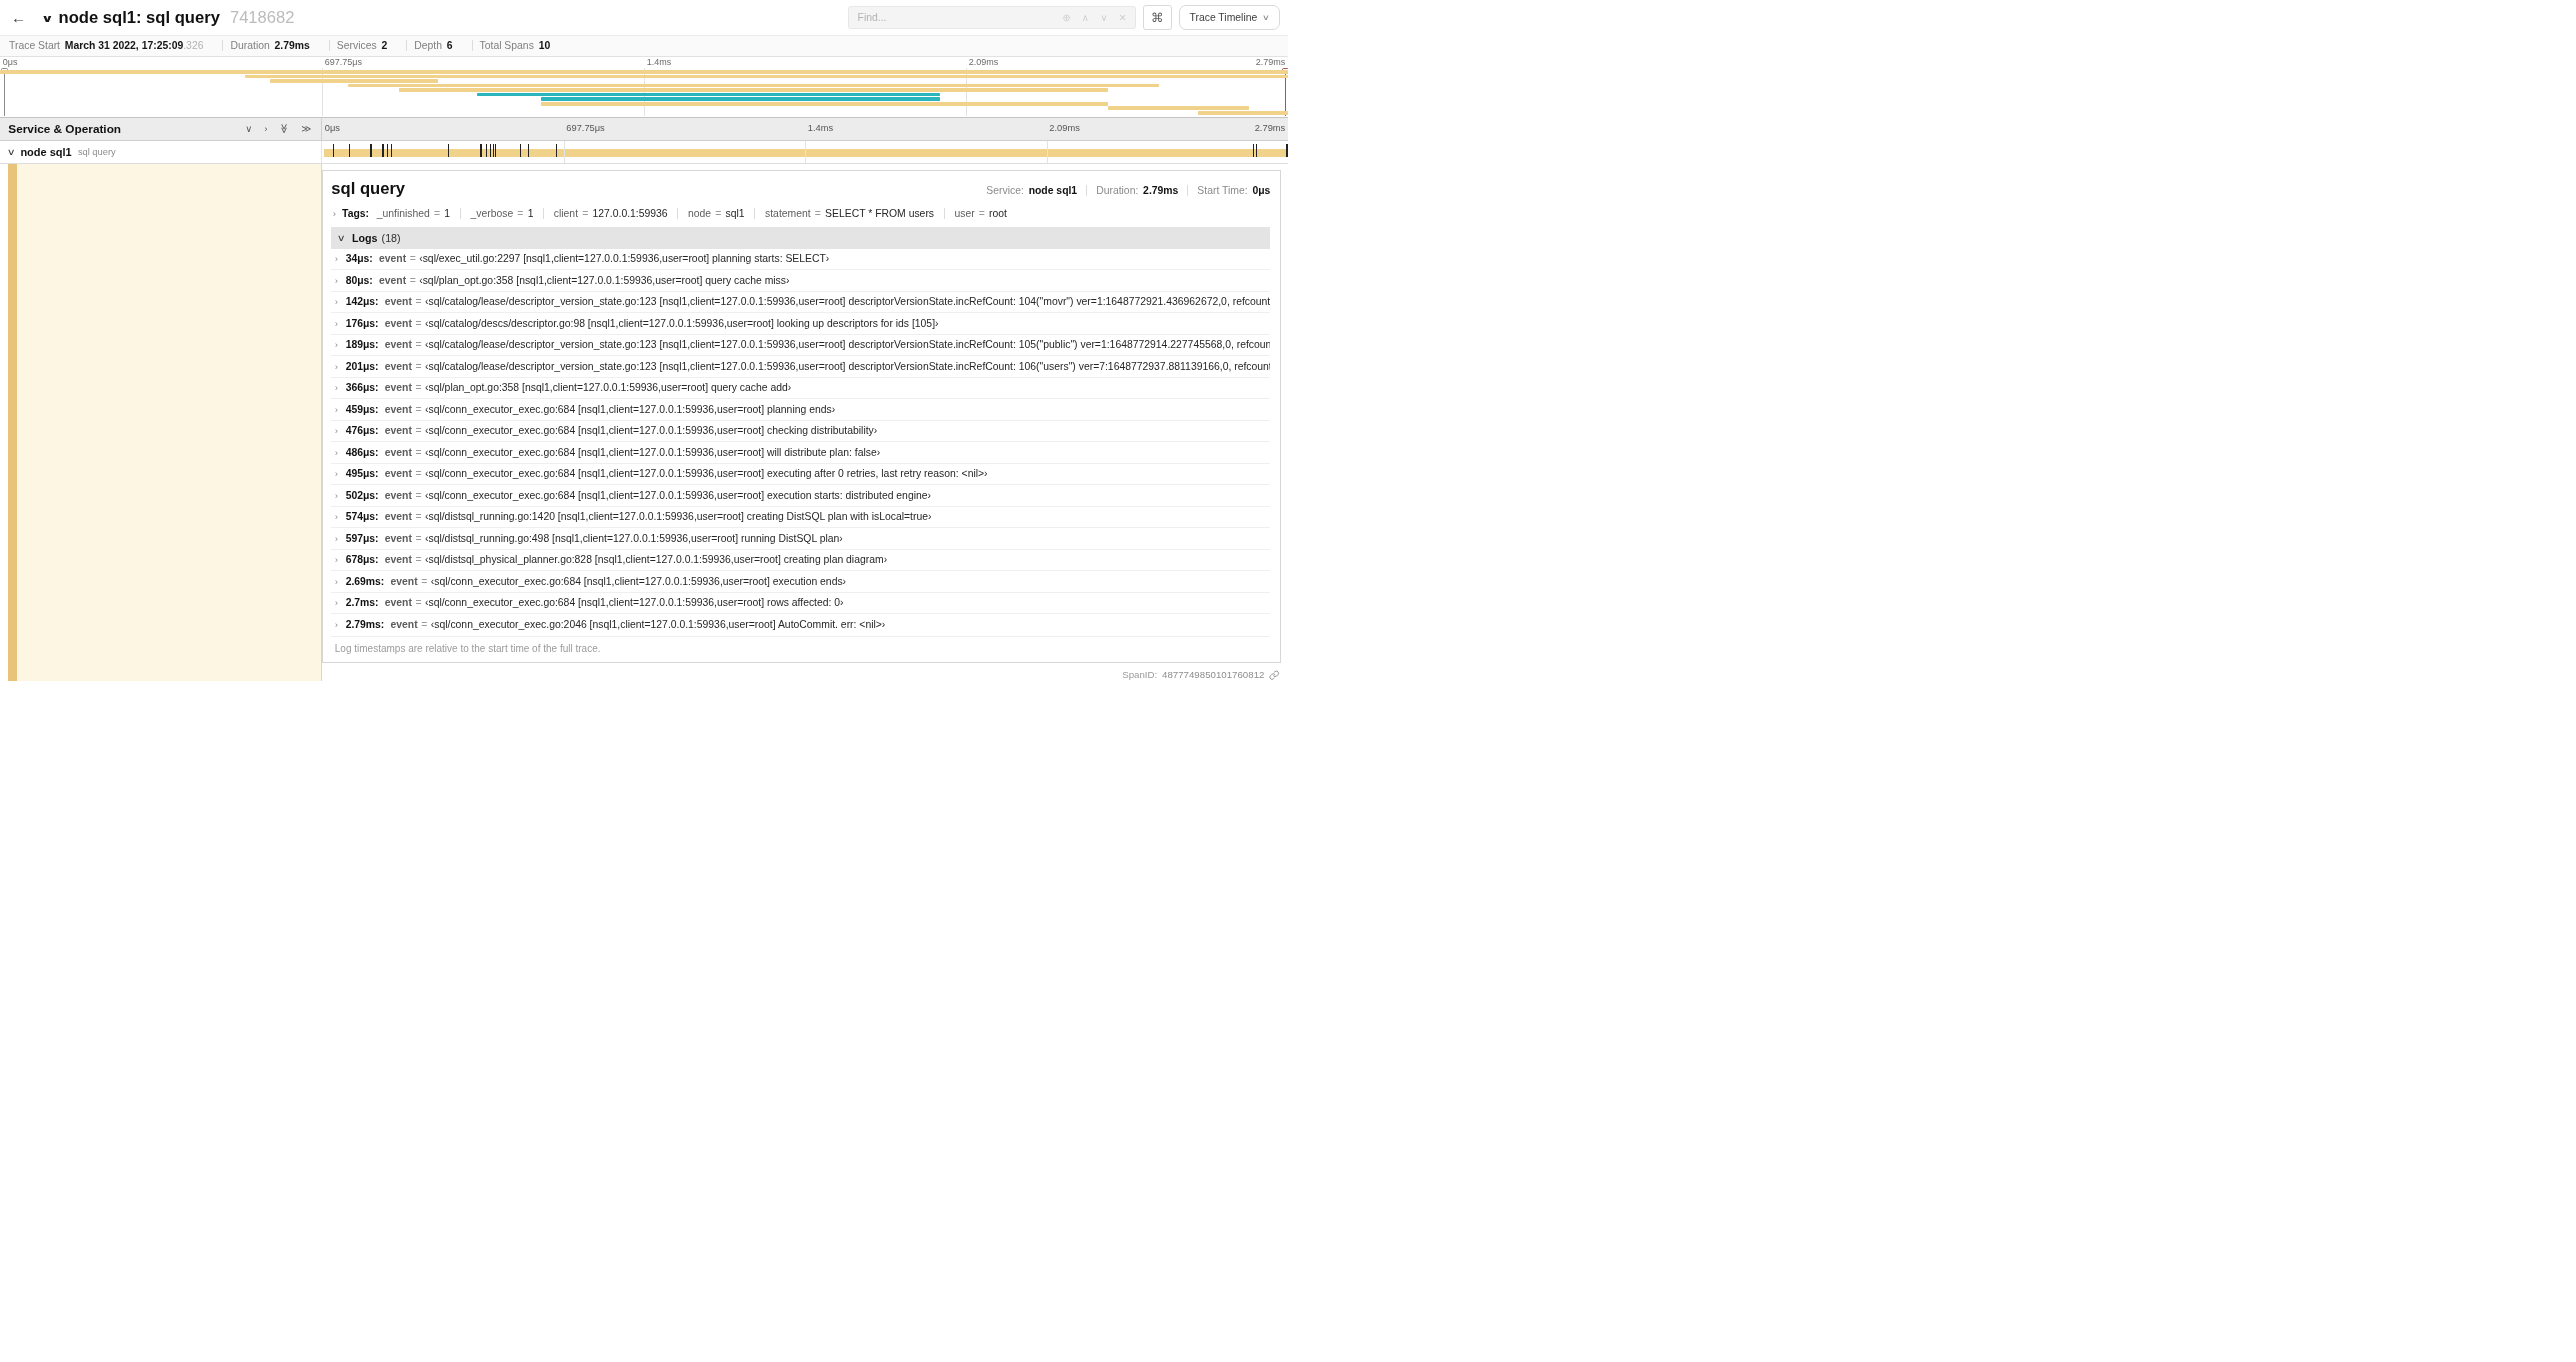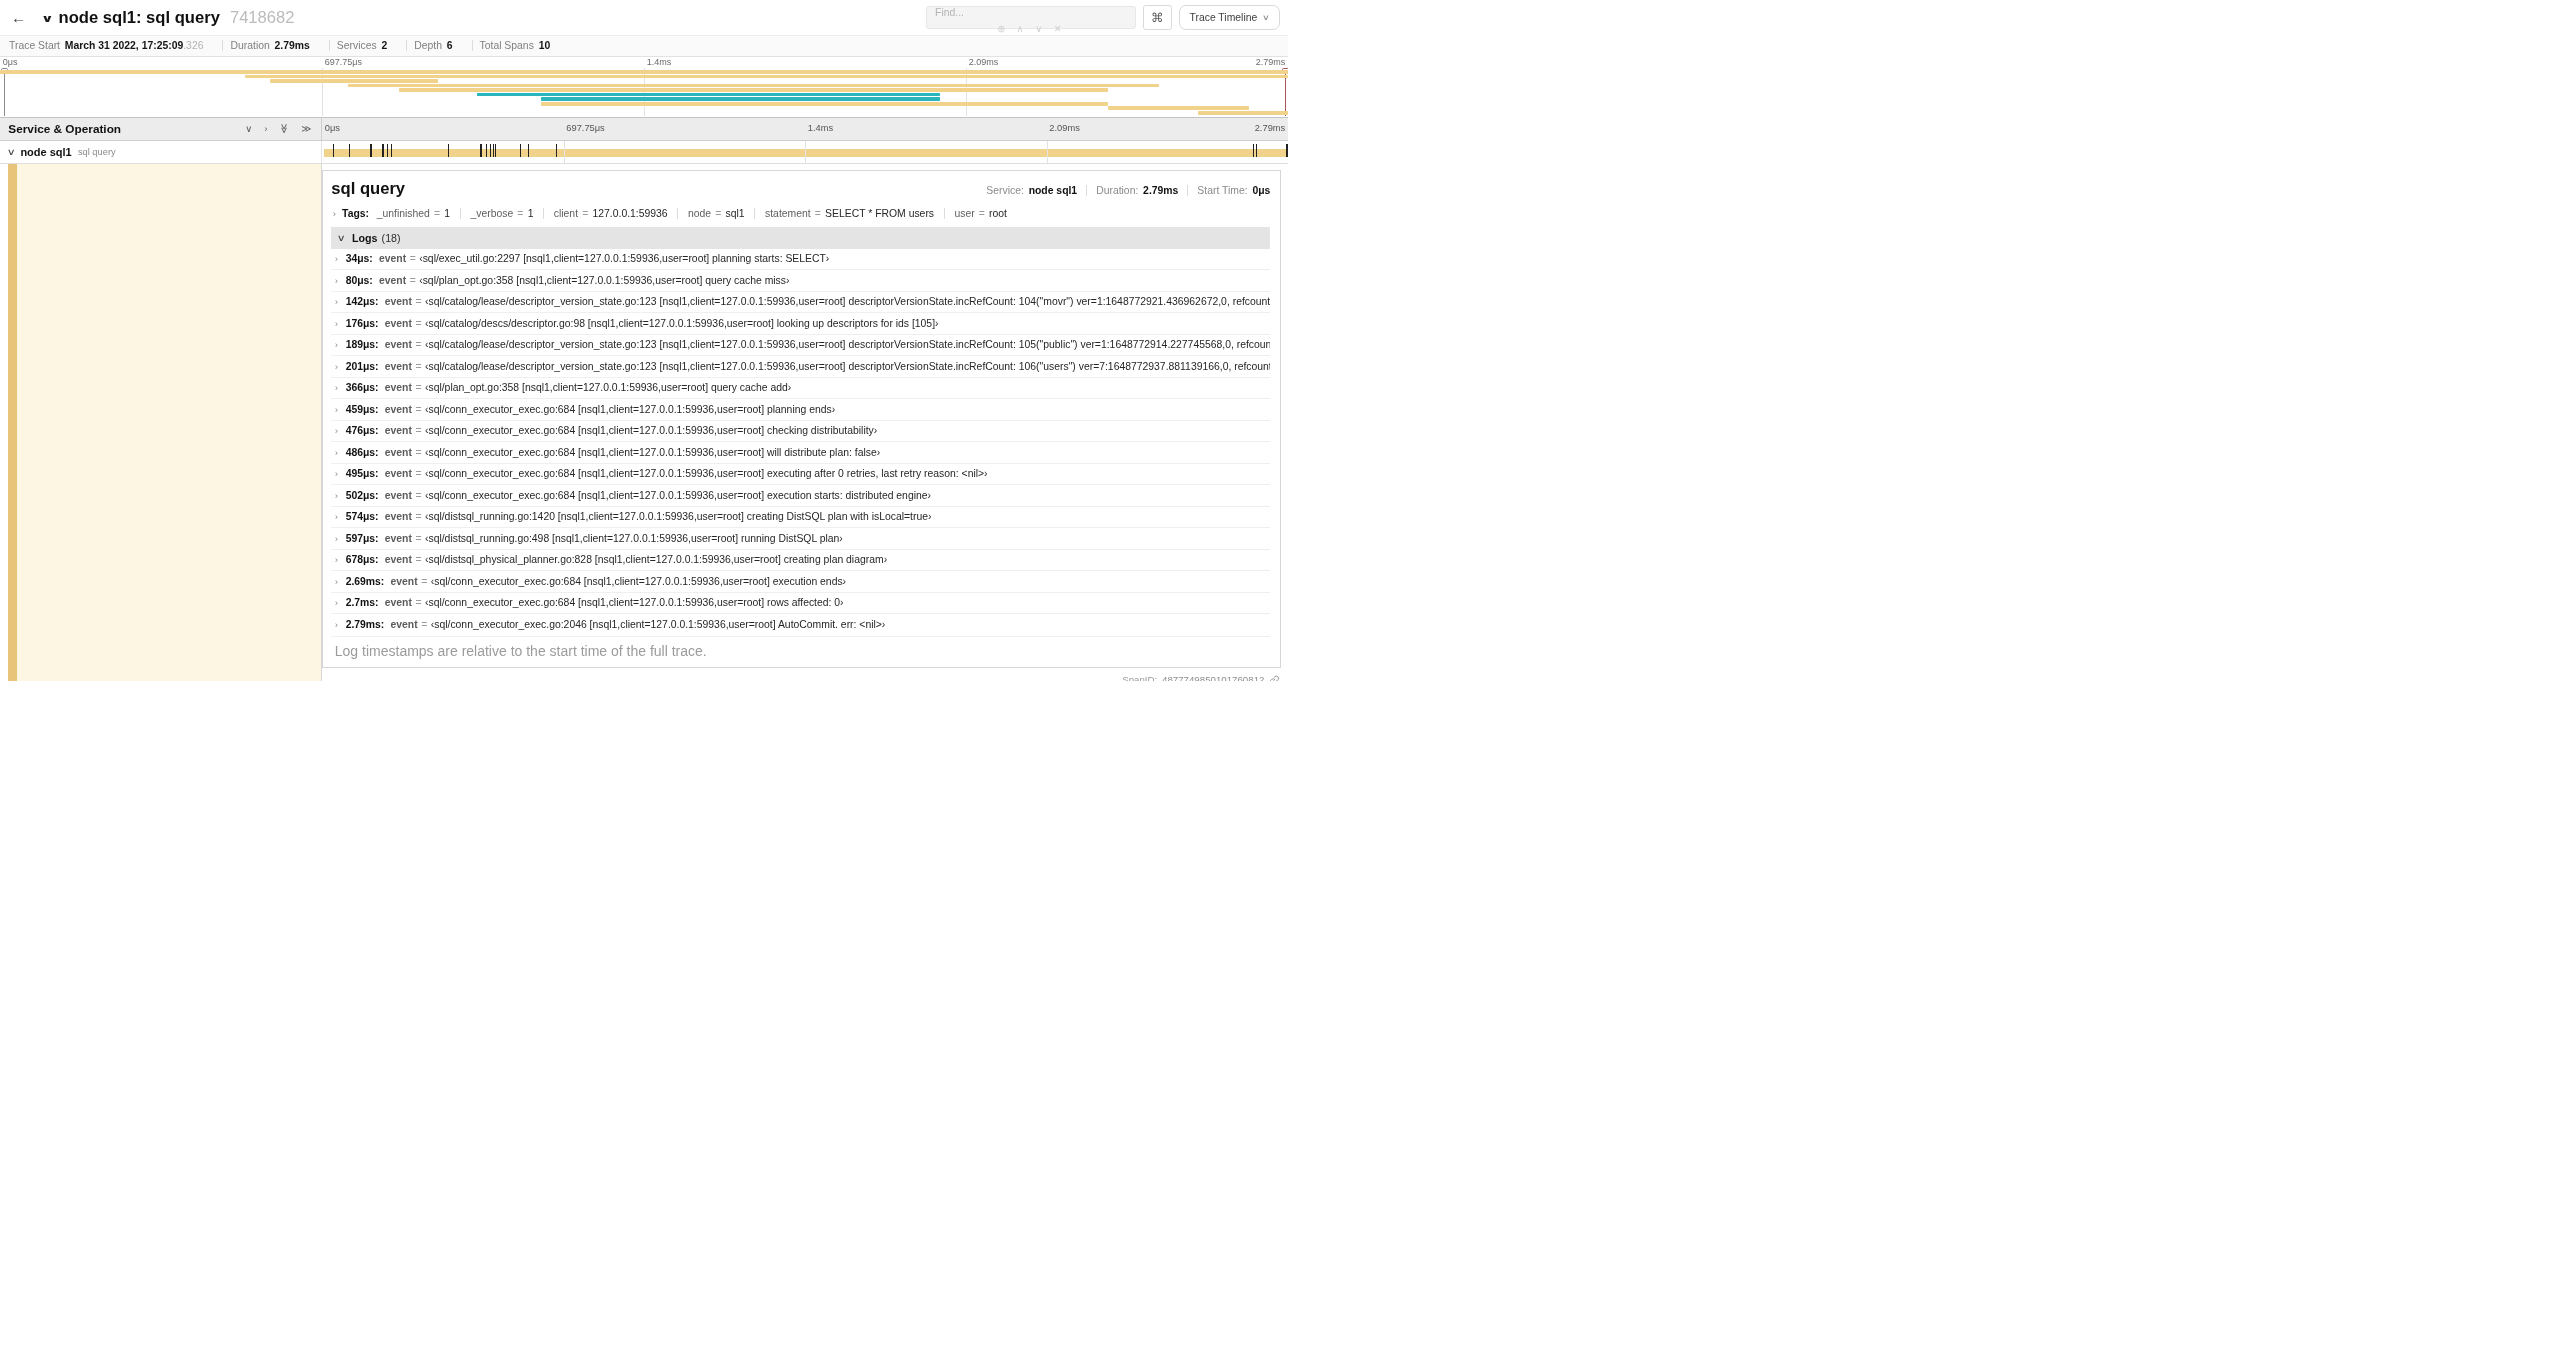--- a/index.html
+++ b/index.html
@@ -8,21 +8,21 @@
        font-family:"Liberation Sans","DejaVu Sans",sans-serif;}
   .page{width:1288px;height:681px;display:flex;flex-direction:column;position:relative;background:#fff;}
 
   
   .topbar{flex:0 0 35px;display:flex;align-items:center;padding-right:8.3px;background:#fff;}
   .back-btn{width:37px;height:35px;border:none;background:none;font-size:15.2px;color:#333;cursor:pointer;}
   .collapse-chev{font-size:10.4px;font-weight:bold;color:#1a1a1a;margin:0 7.6px 0 5.5px;display:inline-block;transform:scaleX(1.5);cursor:pointer;}
   .trace-title{font-size:16.6px;font-weight:bold;color:#111;white-space:nowrap;}
   .trace-id{font-size:16.6px;color:#bcbcbc;margin-left:10px;font-weight:normal;}
   .topbar-right{margin-left:auto;display:flex;align-items:center;gap:7px;}
-  .find-group{display:flex;align-items:center;background:#f4f4f4;border:0.7px solid #e7e7e7;border-radius:2.8px;height:23.5px;flex-direction:column;}
+  .find-group{display:flex;align-items:flex-end;background:#f4f4f4;border:0.7px solid #e7e7e7;border-radius:2.8px;height:23.5px;}
   .find-input{width:208px;height:100%;border:none;background:transparent;padding:0 8.3px;font-size:10.4px;color:#333;outline:none;font-family:inherit;}
   .find-input::placeholder{color:#b3b3b3;}
   .find-icons{display:flex;align-items:center;padding-right:2.8px;}
   .find-icon-btn{border:none;background:none;width:18.7px;height:22px;font-size:9.7px;color:#cfcfcf;cursor:default;}
   .kbd-btn{width:29px;height:25px;border:0.7px solid #d9d9d9;border-radius:2.8px;background:#fff;font-size:12.5px;color:#595959;cursor:pointer;}
   .view-btn{height:25px;border:0.7px solid #d9d9d9;border-radius:7px;background:#fff;font-size:10.4px;color:#404040;padding:0 9.7px;display:flex;align-items:center;gap:6.2px;cursor:pointer;font-family:inherit;}
   .view-btn .caret{font-size:7.6px;color:#8a8a8a;display:inline-block;transform:scaleX(1.4);}
 
   
   .summary-bar{flex:0 0 21.5px;background:#fafafa;border-top:0.7px solid #ececec;border-bottom:0.7px solid #e2e2e2;display:flex;align-items:center;padding-left:9px;font-size:10.4px;}
@@ -90,21 +90,21 @@
   .logs-chev{color:#3f3f3f;font-size:9px;margin-right:7px;display:inline-block;transform:scaleX(1.35);}
   .logs-title{font-weight:bold;color:#111;}
   .logs-count{color:#2e2e2e;margin-left:4.2px;}
   .log-row{display:flex;align-items:center;height:21.5px;border-bottom:0.7px solid #efefef;font-size:10.4px;padding-left:3.5px;white-space:nowrap;overflow:hidden;cursor:pointer;}
   .log-row:last-child{border-bottom:none;}
   .log-chev{color:#8a8a8a;font-size:9.7px;margin-right:7.6px;}
   .log-time{font-weight:bold;color:#111;margin-right:6.2px;}
   .log-key{color:#5c5c5c;font-weight:bold;}
   .log-eq{color:#9c9c9c;margin:0 3.5px;}
   .log-text{color:#262626;}
-  .logs-footnote{color:#9b9b9b;font-size:14px;padding:6.2px 0 8.3px 3.5px;border-top:0.7px solid #efefef;}
+  .logs-footnote{color:#9b9b9b;font-size:10px;padding:6.2px 0 8.3px 3.5px;border-top:0.7px solid #efefef;}
   .spanid-row{display:flex;justify-content:flex-end;align-items:center;gap:4.8px;padding:6.2px 1.4px 0 0;color:#9a9a9a;font-size:9.7px;white-space:nowrap;}
   .spanid-value{color:#8e8e8e;}
   .link-icon{display:inline-flex;cursor:pointer;}
 </style>
 </head>
 <body>
 
 <div class="page">
 
   <header class="topbar">

